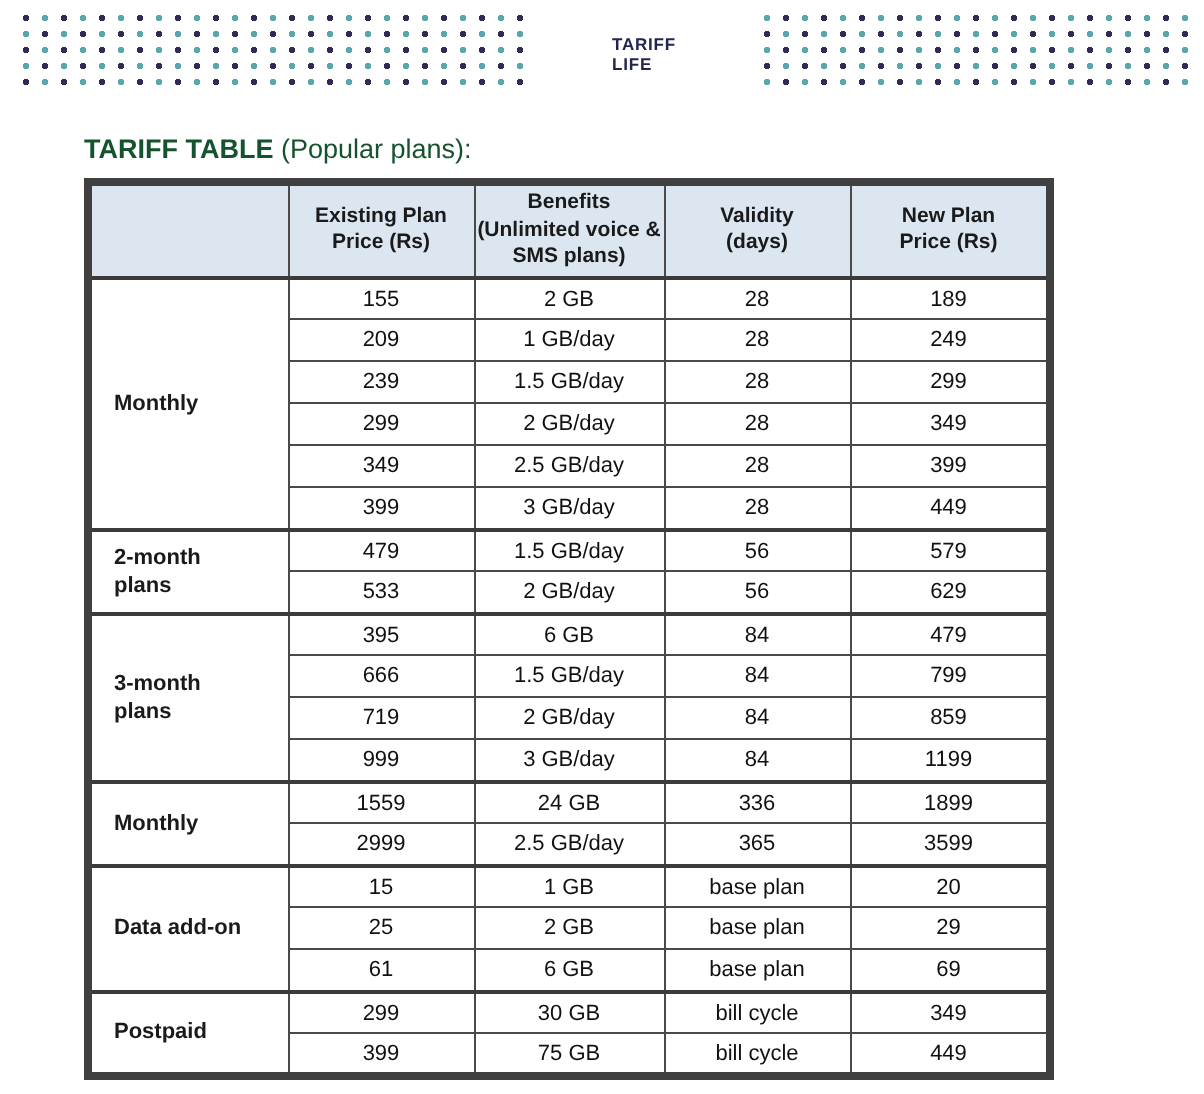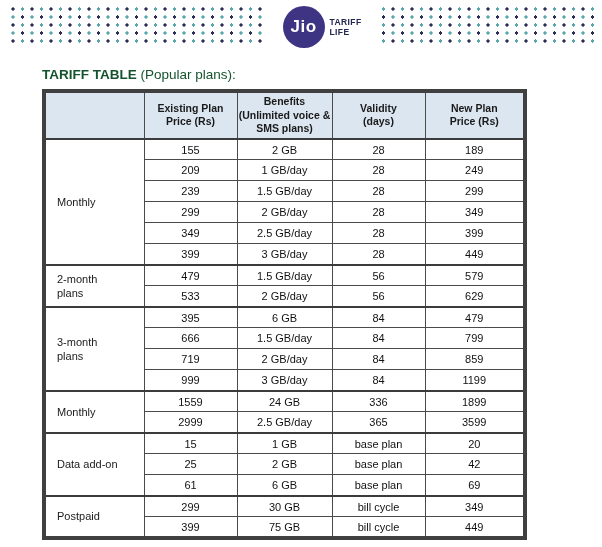--- a/index.html
+++ b/index.html
@@ -44,36 +44,33 @@
     font-size:10.5px; font-weight:bold; color:#1a1a1a;
     text-align:center; vertical-align:middle;
     white-space:pre-line; line-height:1.3; padding:2px 1px;
     border-bottom:2px solid #3b3b3b;
   }
   tbody td {
     height:21px; font-size:11px; color:#111;
     text-align:center; vertical-align:middle; padding:0 2px;
   }
   tbody td.group-label {
-    text-align:left; font-weight:normal; color:#1a1a1a;
+    text-align:left; font-weight:bold; color:#1a1a1a;
     padding-left:11px; white-space:pre-line; line-height:1.3;
   }
   tr.group-start td { border-top:2px solid #3b3b3b; }
 </style>
 </head>
 <body>
 
 <div>
 
   <div class="banner">
     <div class="dots"></div>
     <div class="logo-patch">
-      <div class="logo-circle">
-        <span>Jio</span>
-      </div>
       <div class="logo-tag">
         <div>TARIFF</div>
         <div>LIFE</div>
       </div>
     </div>
   </div>
 
   <div class="title">
     <span class="title-bold">TARIFF TABLE</span><span> (Popular plans):</span>
   </div>
@@ -195,21 +192,21 @@
           <td class="group-label" rowspan="3">Data add-on</td>
           <td>15</td>
           <td>1 GB</td>
           <td>base plan</td>
           <td>20</td>
         </tr>
         <tr>
           <td>25</td>
           <td>2 GB</td>
           <td>base plan</td>
-          <td>42</td>
+          <td>29</td>
         </tr>
         <tr>
           <td>61</td>
           <td>6 GB</td>
           <td>base plan</td>
           <td>69</td>
         </tr>
         <tr class="group-start">
           <td class="group-label" rowspan="2">Postpaid</td>
           <td>299</td>

